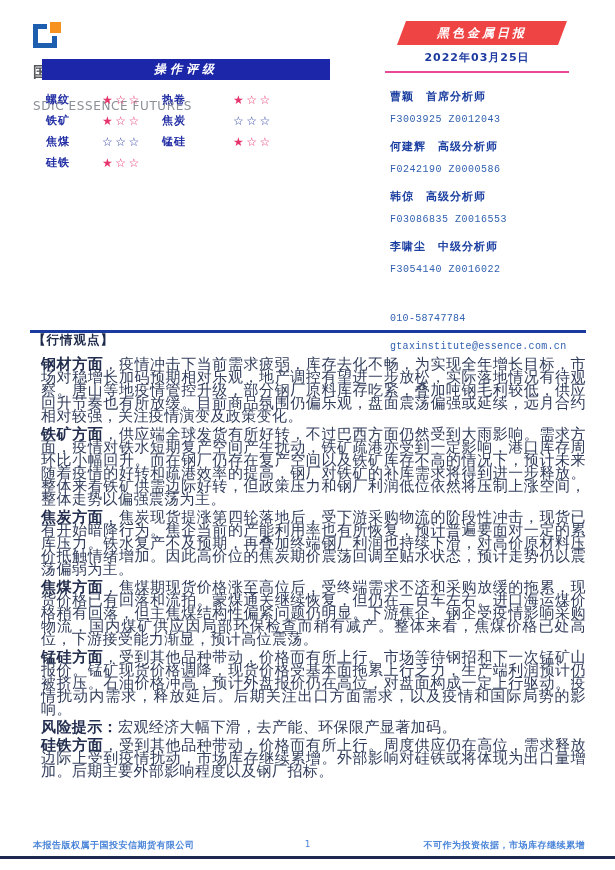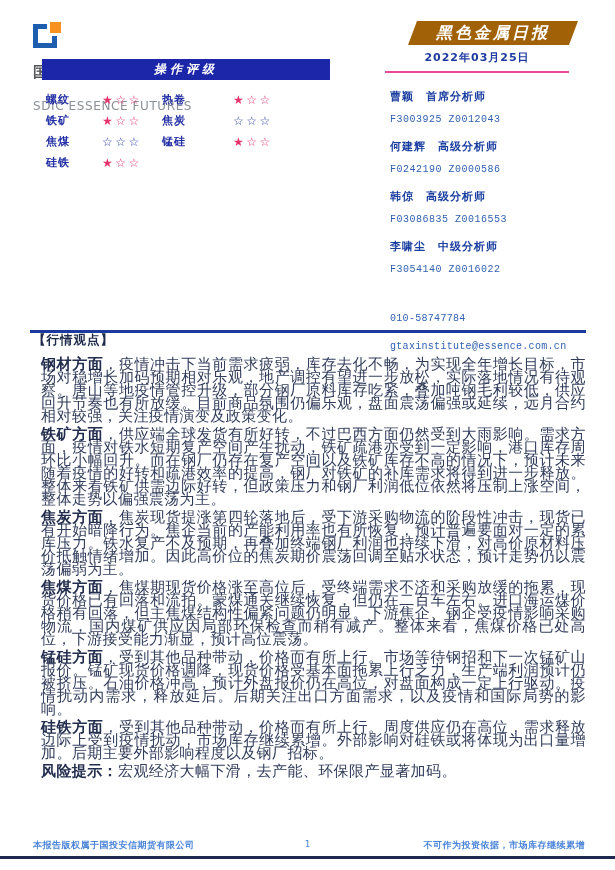--- a/index.html
+++ b/index.html
@@ -13,23 +13,23 @@
   
   .logo { position:absolute; left:33px; top:22px; display:flex; align-items:flex-start; gap:13px;flex-direction:column; }
   .logo-mark { position:relative; width:28px; height:28px; flex:0 0 auto; }
   .logo-frame { position:absolute; left:0; top:2px; width:24px; height:24px; border:5px solid #1d5fae; }
   .logo-orange { position:absolute; top:0; right:0; width:14px; height:14px; background:#f79220; border-left:3px solid #fff; border-bottom:3px solid #fff; }
   .brand-cn { font-size:15px; color:#54565b; letter-spacing:2px; font-weight:bold; line-height:18px; }
   .brand-en { font-size:12px; color:#8a9097; letter-spacing:0.6px; margin-top:18px; }
 
   
   .banner {
-    position:absolute; left:408px; top:21px; width:170px; height:24px;
-    background:#a16207; color:#ffffff; text-align:center; line-height:24px;
-    font-size:16px; font-weight:bold; font-style:italic; letter-spacing:3px;
+    position:absolute; left:397px; top:21px; width:170px; height:24px;
+    background:#ef4444; color:#ffffff; text-align:center; line-height:24px;
+    font-size:12px; font-weight:bold; font-style:italic; letter-spacing:3px;
     clip-path: polygon(9px 0, 100% 0, calc(100% - 9px) 100%, 0 100%);
   }
 
   
   .date-box {
     position:absolute; left:385px; top:50px; width:184px; text-align:center;
     padding-bottom:6px; border-bottom:2px solid #ec4899;
     font-size:11px; font-weight:bold; color:#1c3aa0; letter-spacing:1px;
   }
 
@@ -164,24 +164,24 @@
     <p>
       <span class="lead">焦炭方面</span><span>，焦炭现货提涨第四轮落地后，受下游采购物流的阶段性冲击，现货已有开始暗降行为。焦企当前的产能利用率也有所恢复，预计普遍要面对一定的累库压力。铁水复产不及预期，再叠加终端钢厂利润也持续下滑，对高价原材料压价抵触情绪增加。因此高价位的焦炭期价震荡回调至贴水状态，预计走势仍以震荡偏弱为主。</span>
     </p>
     <p>
       <span class="lead">焦煤方面</span><span>，焦煤期现货价格涨至高位后，受终端需求不济和采购放缓的拖累，现货价格已有回落和流拍。蒙煤通关继续恢复，但仍在二百车左右。进口海运煤价格稍有回落，但主焦煤结构性偏紧问题仍明显。下游焦企、钢企受疫情影响采购物流，国内煤矿供应因局部环保检查而稍有减产。整体来看，焦煤价格已处高位，下游接受能力渐显，预计高位震荡。</span>
     </p>
     <p>
       <span class="lead">锰硅方面</span><span>，受到其他品种带动，价格而有所上行。市场等待钢招和下一次锰矿山报价。锰矿现货价格调降，现货价格受基本面拖累上行乏力，生产端利润预计仍被挤压。石油价格冲高，预计外盘报价仍在高位，对盘面构成一定上行驱动。疫情扰动内需求，释放延后。后期关注出口方面需求，以及疫情和国际局势的影响。</span>
     </p>
     <p>
-      <span class="lead">硅铁方面</span><span>，受到其他品种带动，价格而有所上行。周度供应仍在高位，需求释放边际上受到疫情扰动，市场库存继续累增。外部影响对硅铁或将体现为出口量增加。后期主要外部影响程度以及钢厂招标。</span>
+      <span class="lead">风险提示：</span><span>宏观经济大幅下滑，去产能、环保限产显著加码。</span>
     </p>
     <p>
-      <span class="lead">风险提示：</span><span>宏观经济大幅下滑，去产能、环保限产显著加码。</span>
+      <span class="lead">硅铁方面</span><span>，受到其他品种带动，价格而有所上行。周度供应仍在高位，需求释放边际上受到疫情扰动，市场库存继续累增。外部影响对硅铁或将体现为出口量增加。后期主要外部影响程度以及钢厂招标。</span>
     </p>
   </main>
 
   <div class="footer-left">本报告版权属于国投安信期货有限公司</div>
   <div class="footer-page">1</div>
   <div class="footer-right">不可作为投资依据，市场库存继续累增</div>
   <div class="bottom-line"></div>
 
 </div>
 

